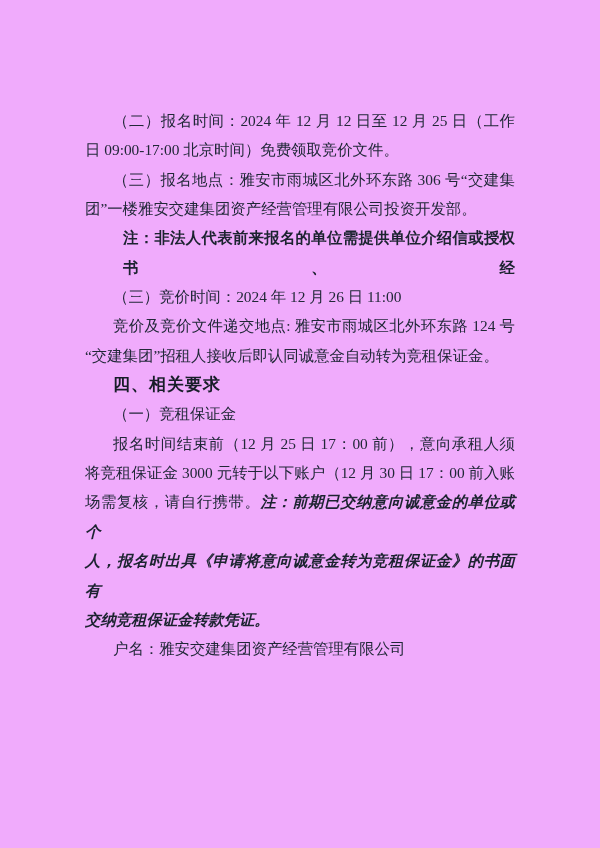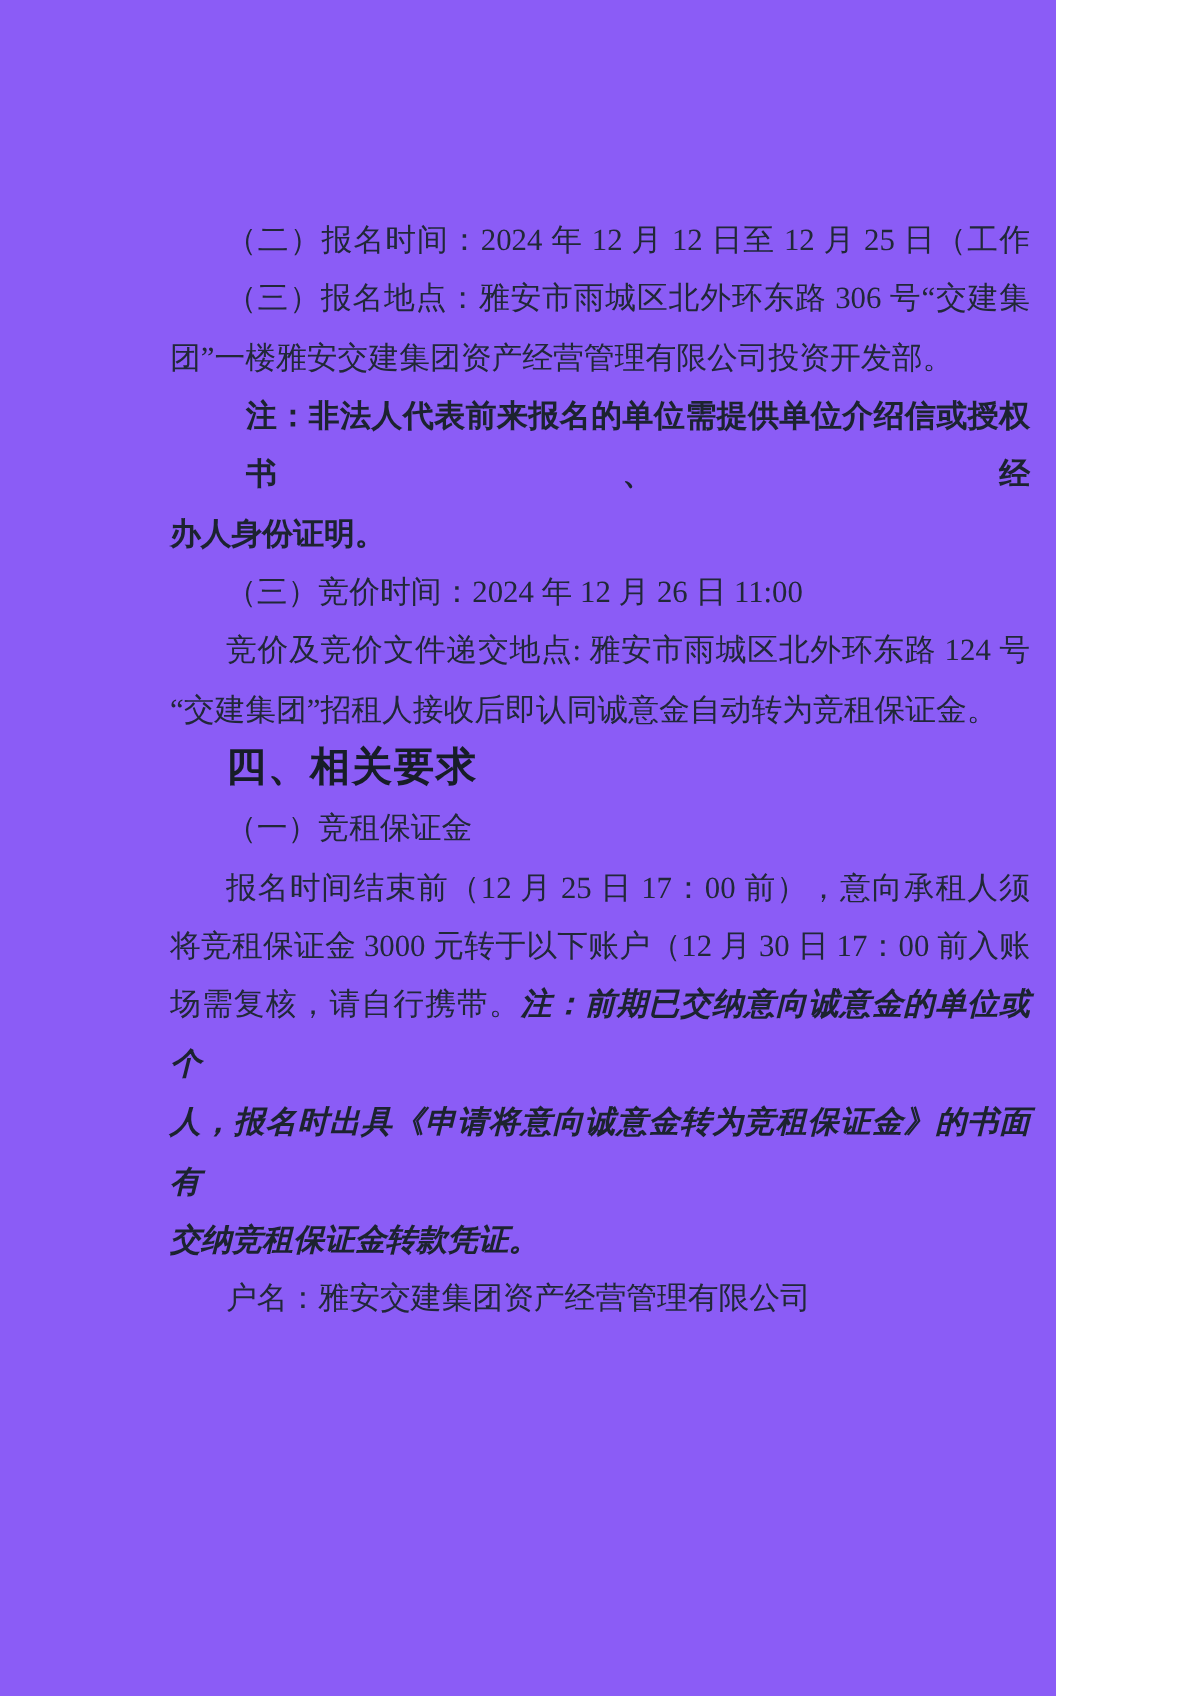--- a/index.html
+++ b/index.html
@@ -2,23 +2,23 @@
 <html><head>
 <meta charset="utf-8">
 <style>
   html, body {
     margin: 0;
     padding: 0;
     background: #ffffff;
   }
   .page {
     position: relative;
-    width: 528px;
+    width: 600px;
     height: 848px;
-    background: #8b5cf6;
+    background: #f0abfc;
     overflow: hidden;
     font-family: "Liberation Serif", "DejaVu Serif", serif;
     color: #212838;
   }
   .doc-body {
     position: absolute;
     left: 85px;
     top: 106px;
     width: 430px;
   }
@@ -35,35 +35,35 @@
   .ind-p    { padding-left: 28px; }
   .ind-note { padding-left: 38px; }
   .ind-none { padding-left: 0; }
 
   .seg-regular { font-weight: normal; }
   .seg-bold    { font-weight: bold; color: #1c2330; }
   .seg-note    { font-weight: bold; font-style: italic; color: #1c2330; }
   .seg-heading {
     font-family: Liberation Sans, sans-serif;
     font-weight: bold;
-    font-size: 20px;
+    font-size: 17px;
     color: #171d28;
     letter-spacing: 1px;
   }
 </style>
 </head>
 <body>
 
 <div class="page">
   <div class="doc-body">
       <div class="line ind-p j"><span class="seg-regular">（二）报名时间：2024 年 12 月 12 日至 12 月 25 日（工作</span></div>
+      <div class="line ind-none"><span class="seg-regular">日 09:00-17:00 北京时间）免费领取竞价文件。</span></div>
       <div class="line ind-p j"><span class="seg-regular">（三）报名地点：雅安市雨城区北外环东路 306 号“交建集</span></div>
       <div class="line ind-none"><span class="seg-regular">团”一楼雅安交建集团资产经营管理有限公司投资开发部。</span></div>
       <div class="line ind-note j"><span class="seg-bold">注：非法人代表前来报名的单位需提供单位介绍信或授权书、经</span></div>
-      <div class="line ind-none"><span class="seg-bold">办人身份证明。</span></div>
       <div class="line ind-p"><span class="seg-regular">（三）竞价时间：2024 年 12 月 26 日 11:00</span></div>
       <div class="line ind-p j"><span class="seg-regular">竞价及竞价文件递交地点: 雅安市雨城区北外环东路 124 号</span></div>
       <div class="line ind-none"><span class="seg-regular">“交建集团”招租人接收后即认同诚意金自动转为竞租保证金。</span></div>
       <div class="line ind-p"><span class="seg-heading">四、相关要求</span></div>
       <div class="line ind-p"><span class="seg-regular">（一）竞租保证金</span></div>
       <div class="line ind-p j"><span class="seg-regular">报名时间结束前（12 月 25 日 17：00 前），意向承租人须</span></div>
       <div class="line ind-none j"><span class="seg-regular">将竞租保证金 3000 元转于以下账户（12 月 30 日 17：00 前入账</span></div>
       <div class="line ind-none j"><span class="seg-regular">场需复核，请自行携带。</span><span class="seg-note">注：前期已交纳意向诚意金的单位或个</span></div>
       <div class="line ind-none j"><span class="seg-note">人，报名时出具《申请将意向诚意金转为竞租保证金》的书面有</span></div>
       <div class="line ind-none"><span class="seg-note">交纳竞租保证金转款凭证。</span></div>

